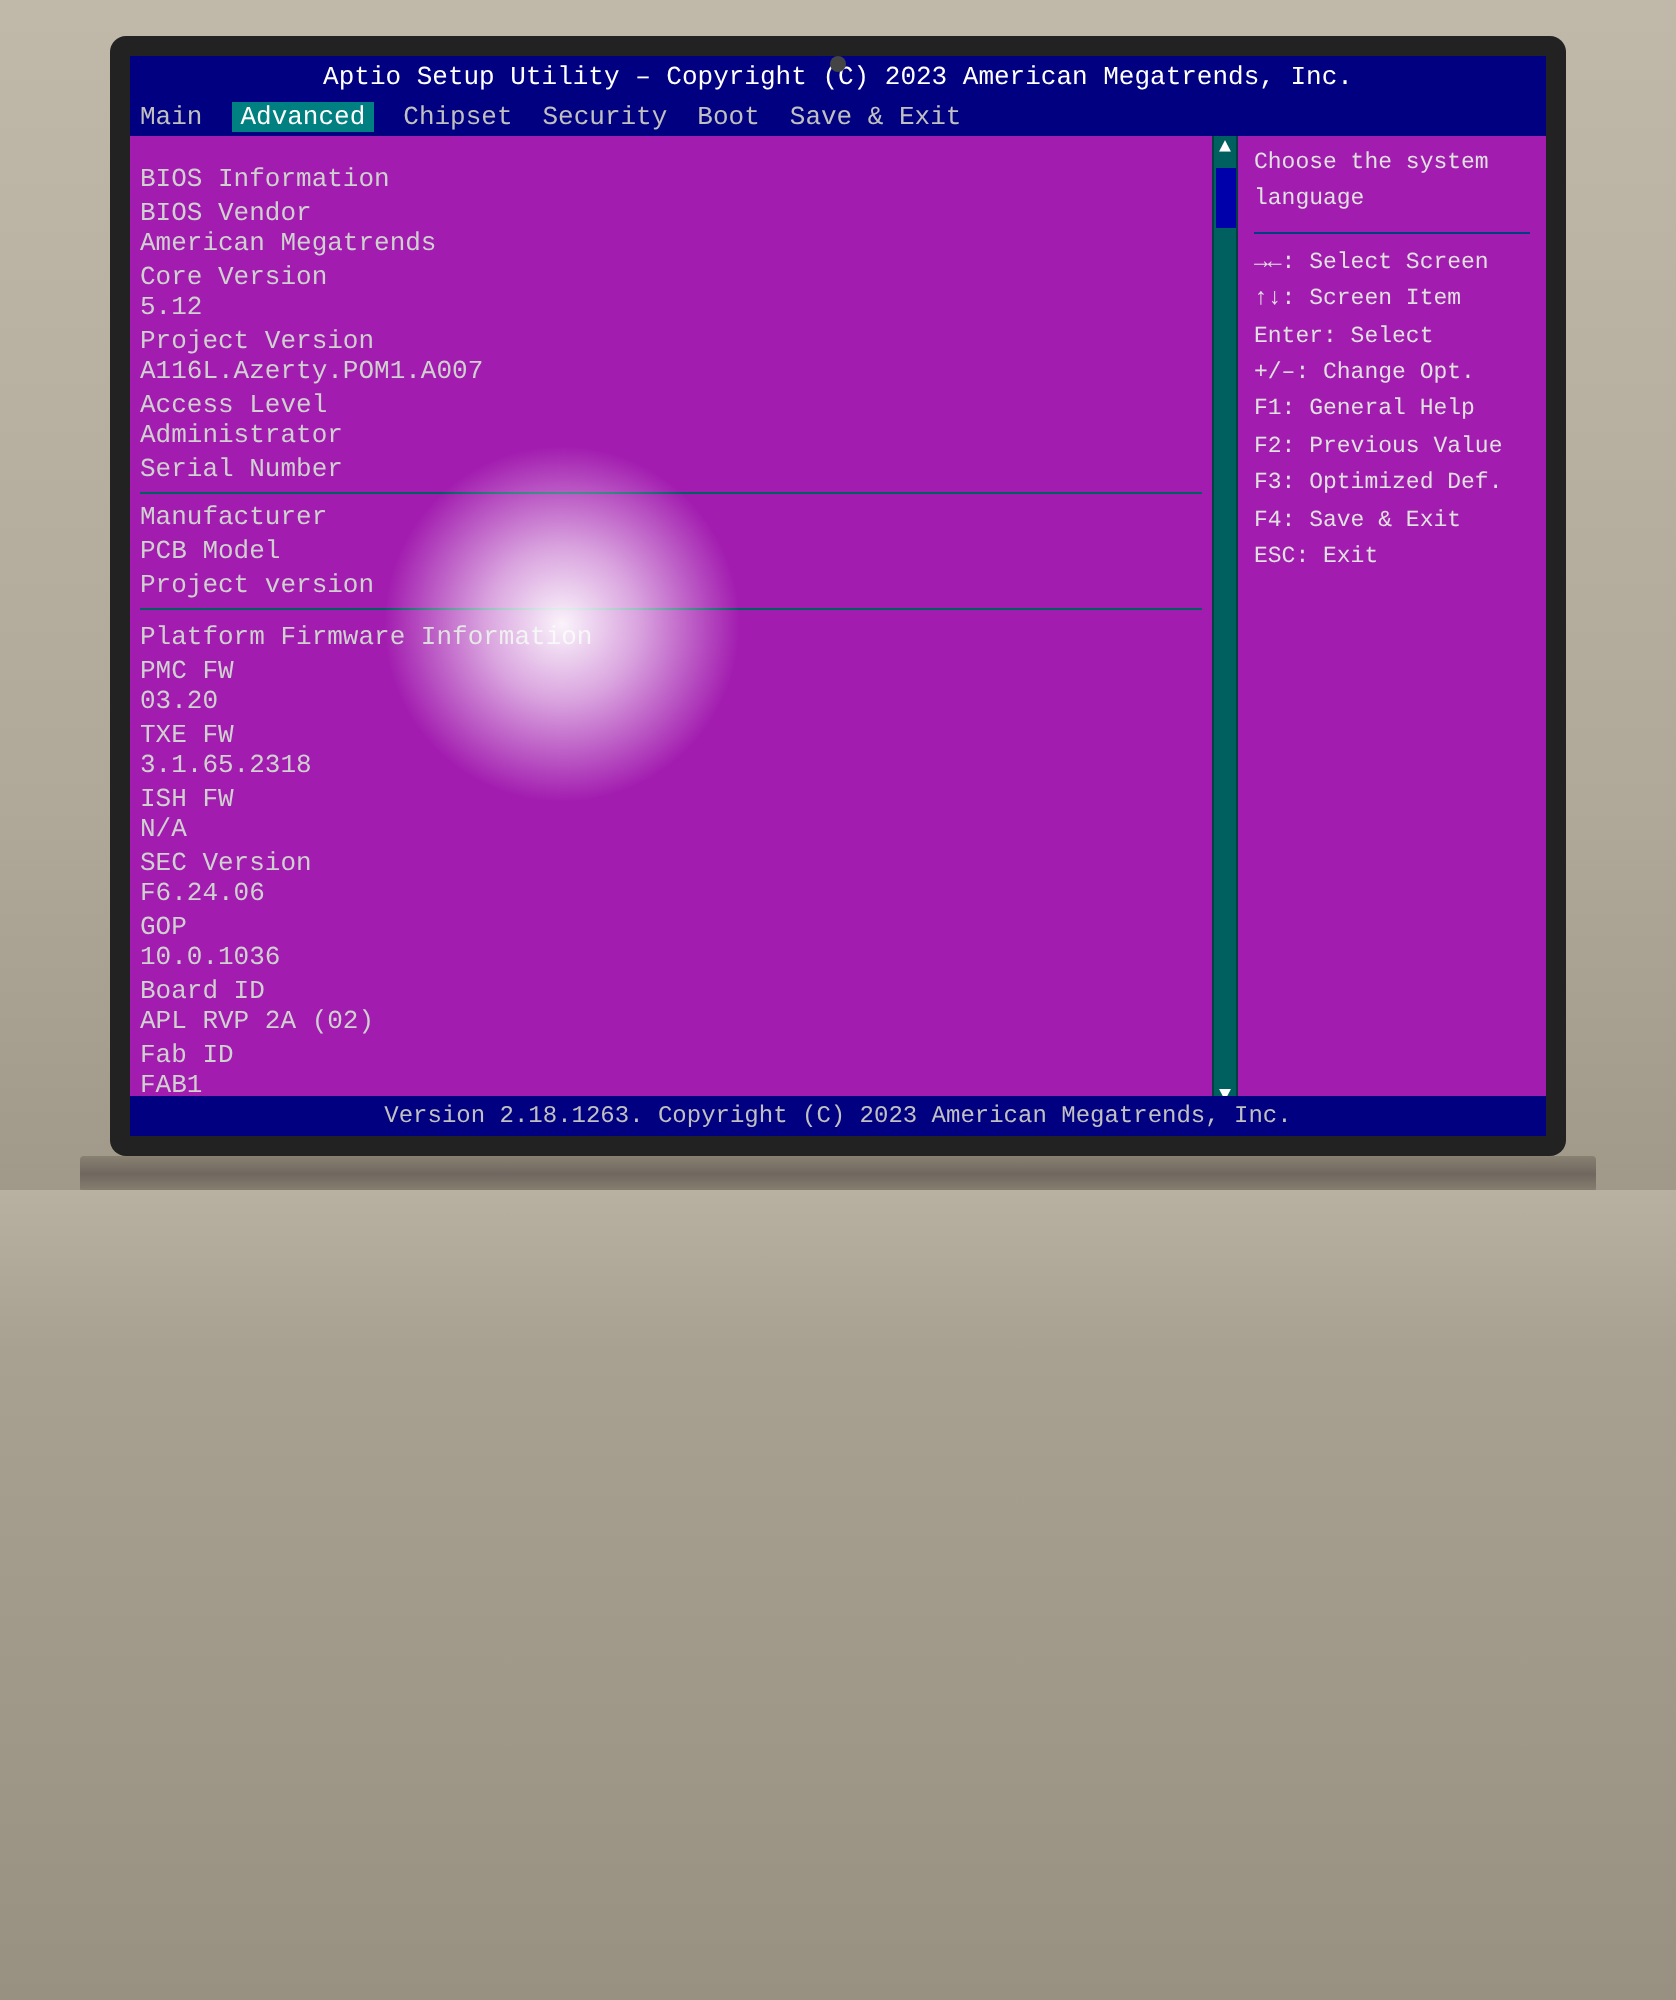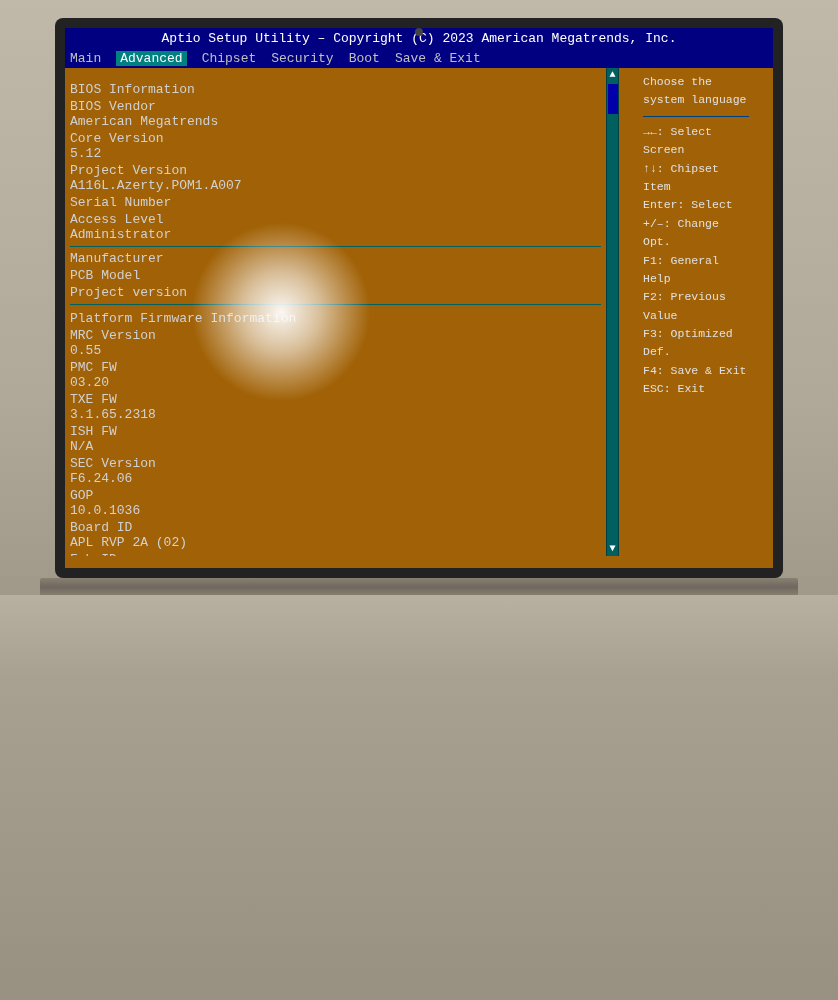--- a/index.html
+++ b/index.html
@@ -43,21 +43,21 @@
       height: 8px;
       background: #444;
       border-radius: 50%;
       z-index: 10;
     }
 
     
     .screen {
       width: 100%;
       height: 100%;
-      background: #a16207;
+      background: #a21caf;
       color: #d0d0d0;
       font-size: 13px;
       overflow: hidden;
       position: relative;
     }
 
     
     .title-bar {
       background: #000080;
       color: #ffffff;
@@ -124,21 +124,21 @@
       font-size: 10px;
       line-height: 14px;
       cursor: pointer;
       text-align: center;
       width: 100%;
     }
 
     
     .right-panel {
       width: 155px;
-      padding: 5px 24px;
+      padding: 5px 8px;
       border-left: 1px solid #004040;
       font-size: 12px;
       color: #e0e0e0;
     }
 
     
     .info-row {
       display: flex;
       margin-bottom: 2px;
       font-size: 13px;
@@ -262,51 +262,47 @@
           </div>
           <div class="info-row">
             <span class="info-label">Core Version</span>
             <span class="info-value">5.12</span>
           </div>
           <div class="info-row">
             <span class="info-label">Project Version</span>
             <span class="info-value">A116L.Azerty.POM1.A007</span>
           </div>
           <div class="info-row">
+            <span class="info-label">Access Level</span>
+            <span class="info-value">Administrator</span>
+          </div>
+          <div class="info-row">
             <span class="info-label">Serial Number</span>
             <span class="info-value"></span>
           </div>
-          <div class="info-row">
-            <span class="info-label">Access Level</span>
-            <span class="info-value">Administrator</span>
-          </div>
 
           <hr class="separator">
 
           <div class="info-row">
             <span class="info-label">Manufacturer</span>
             <span class="info-value"></span>
           </div>
           <div class="info-row">
             <span class="info-label">PCB Model</span>
             <span class="info-value"></span>
           </div>
           <div class="info-row">
             <span class="info-label">Project version</span>
             <span class="info-value"></span>
           </div>
 
           <hr class="separator">
 
           <div class="section-header">Platform Firmware Information</div>
 
-          <div class="info-row">
-            <span class="info-label">MRC Version</span>
-            <span class="info-value">0.55</span>
-          </div>
           <div class="info-row">
             <span class="info-label">PMC FW</span>
             <span class="info-value">03.20</span>
           </div>
           <div class="info-row">
             <span class="info-label">TXE FW</span>
             <span class="info-value">3.1.65.2318</span>
           </div>
           <div class="info-row">
             <span class="info-label">ISH FW</span>
@@ -335,32 +331,35 @@
         <div class="scrollbar">
           <div class="scrollbar-arrow">▲</div>
           <div class="scrollbar-thumb"></div>
           <div class="scrollbar-arrow" style="margin-top:auto;">▼</div>
         </div>
 
         <div class="right-panel">
           <div class="help-text">Choose the system language</div>
           <hr class="help-separator">
           <div class="help-text">→←: Select Screen</div>
-          <div class="help-text">↑↓: Chipset Item</div>
+          <div class="help-text">↑↓: Screen Item</div>
           <div class="help-text">Enter: Select</div>
           <div class="help-text">+/–: Change Opt.</div>
           <div class="help-text">F1: General Help</div>
           <div class="help-text">F2: Previous Value</div>
           <div class="help-text">F3: Optimized Def.</div>
           <div class="help-text">F4: Save &amp; Exit</div>
           <div class="help-text">ESC: Exit</div>
         </div>
 
       </div>
 
+      <div class="footer-bar">
+        <span>Version 2.18.1263. Copyright (C) 2023 American Megatrends, Inc.</span>
+      </div>
 
     </div>
   </div>
 
   <div class="hinge"></div>
 
   <div class="keyboard-area">
 
     
     

